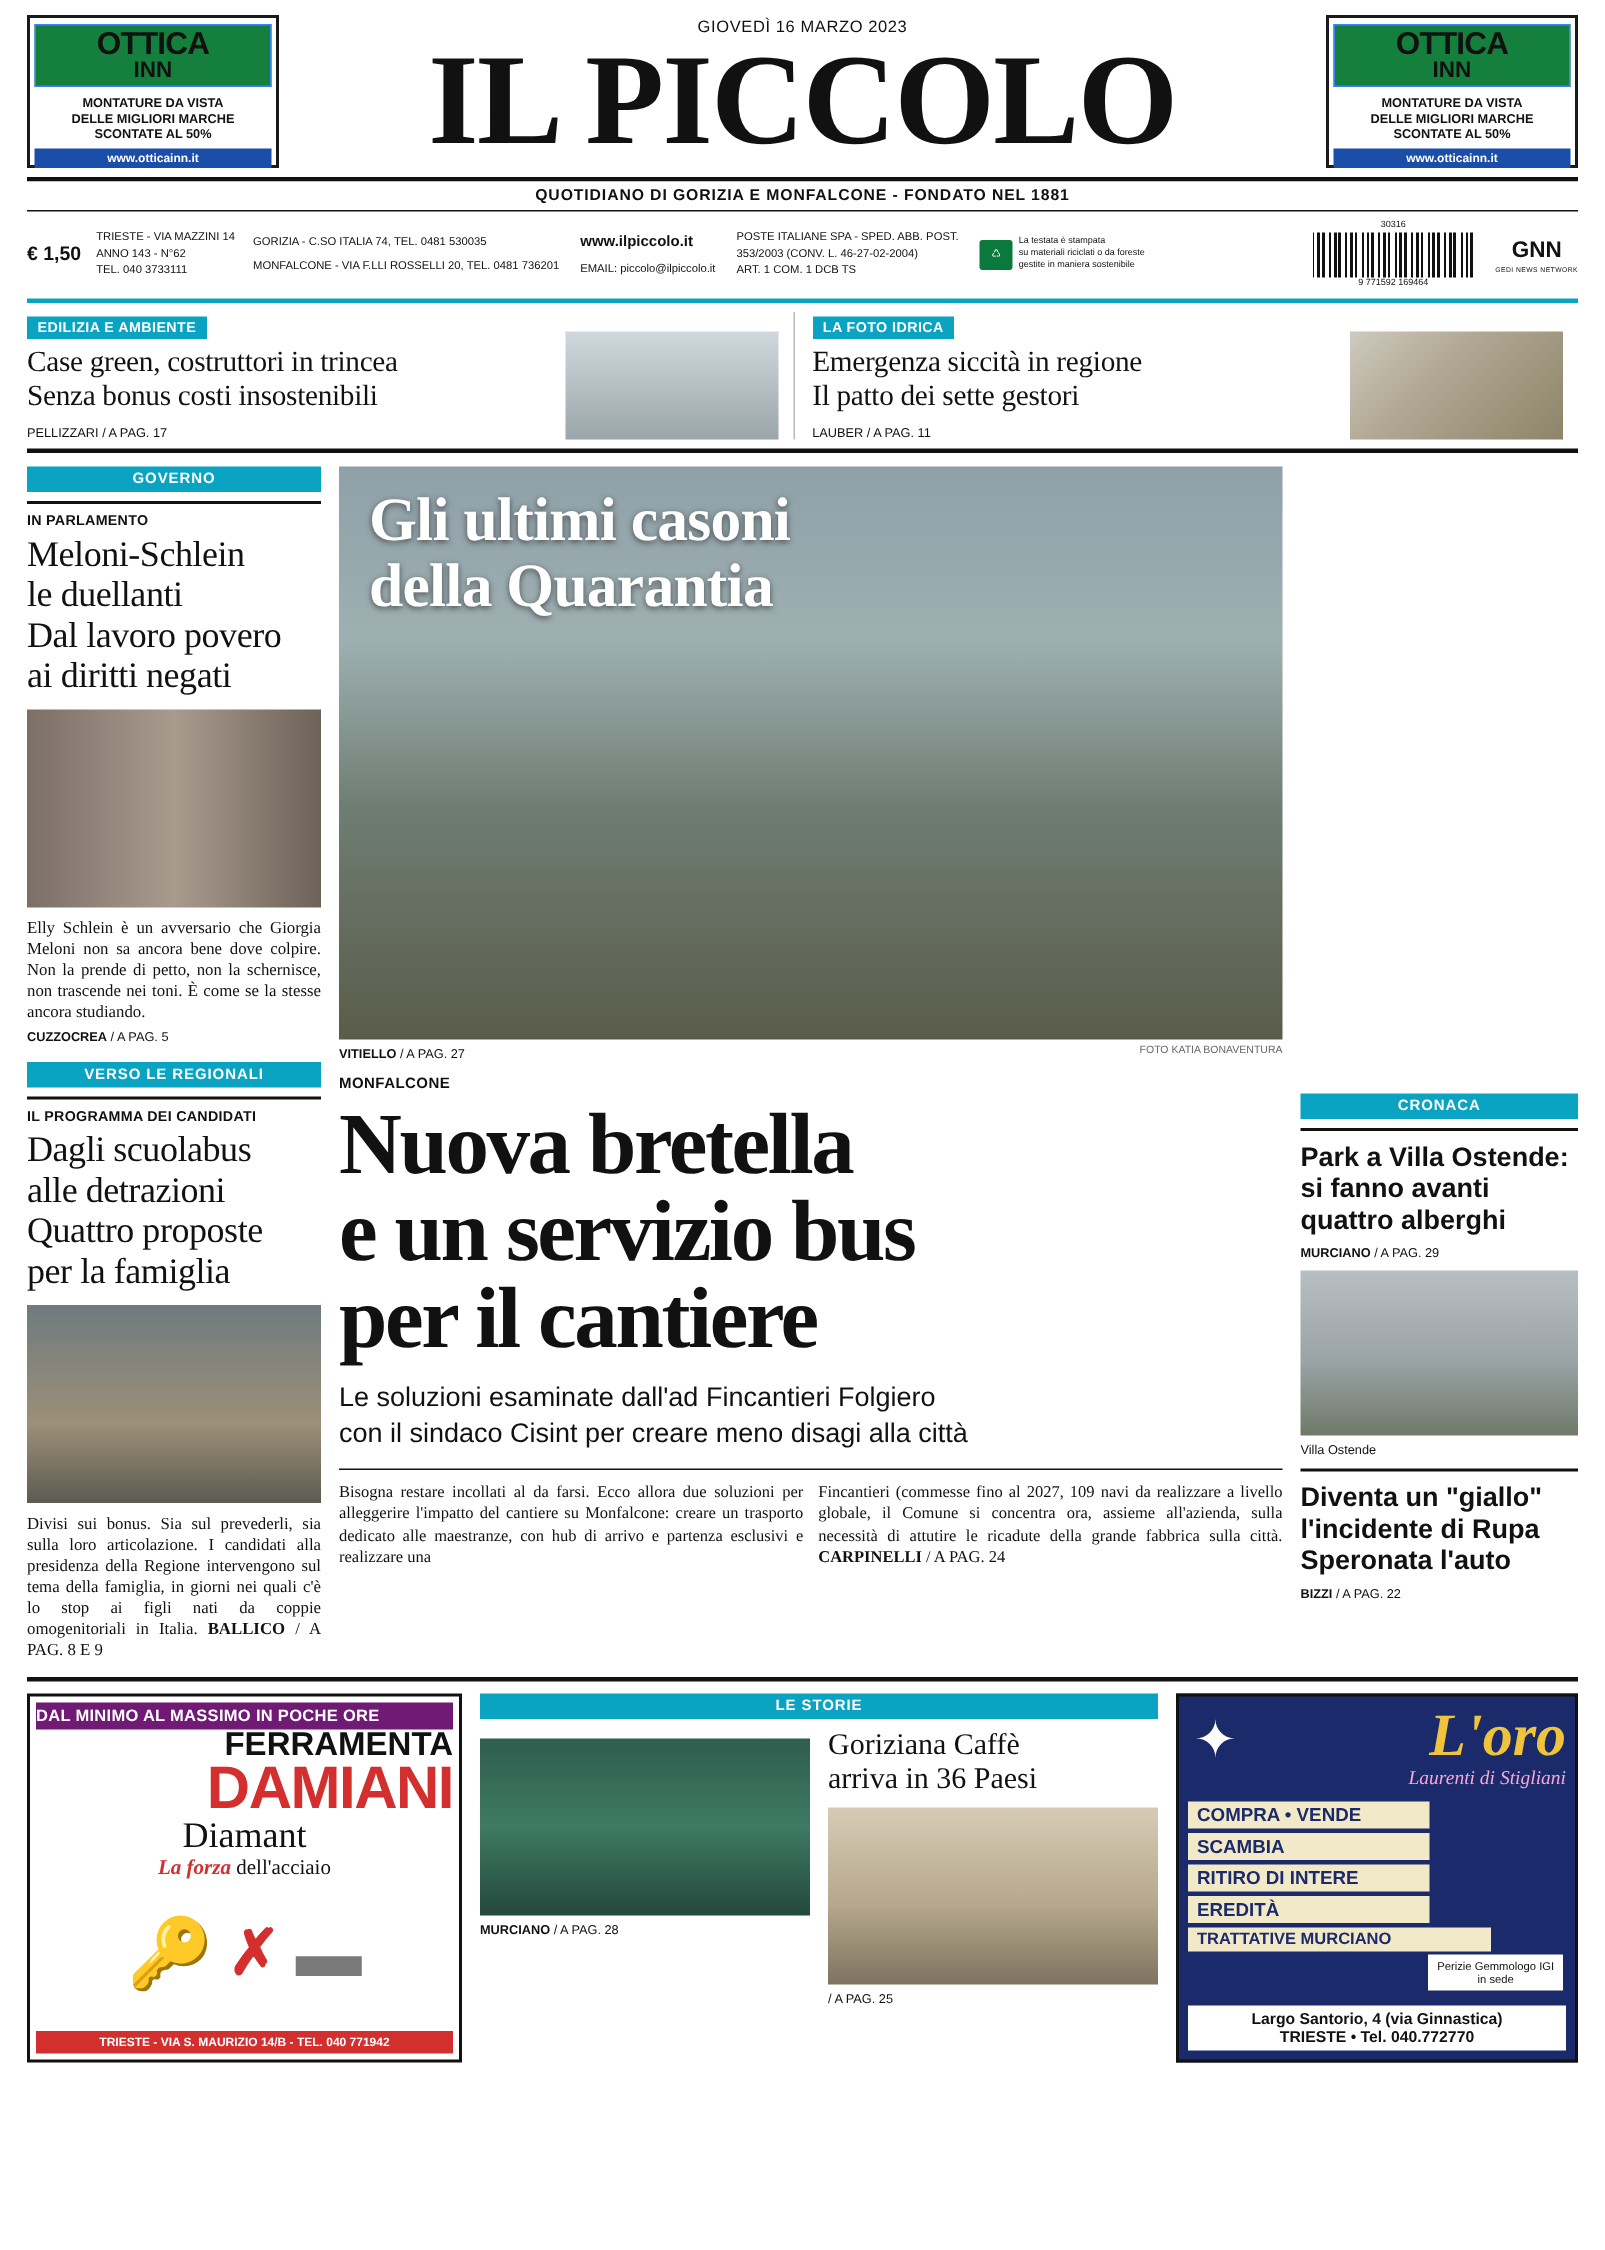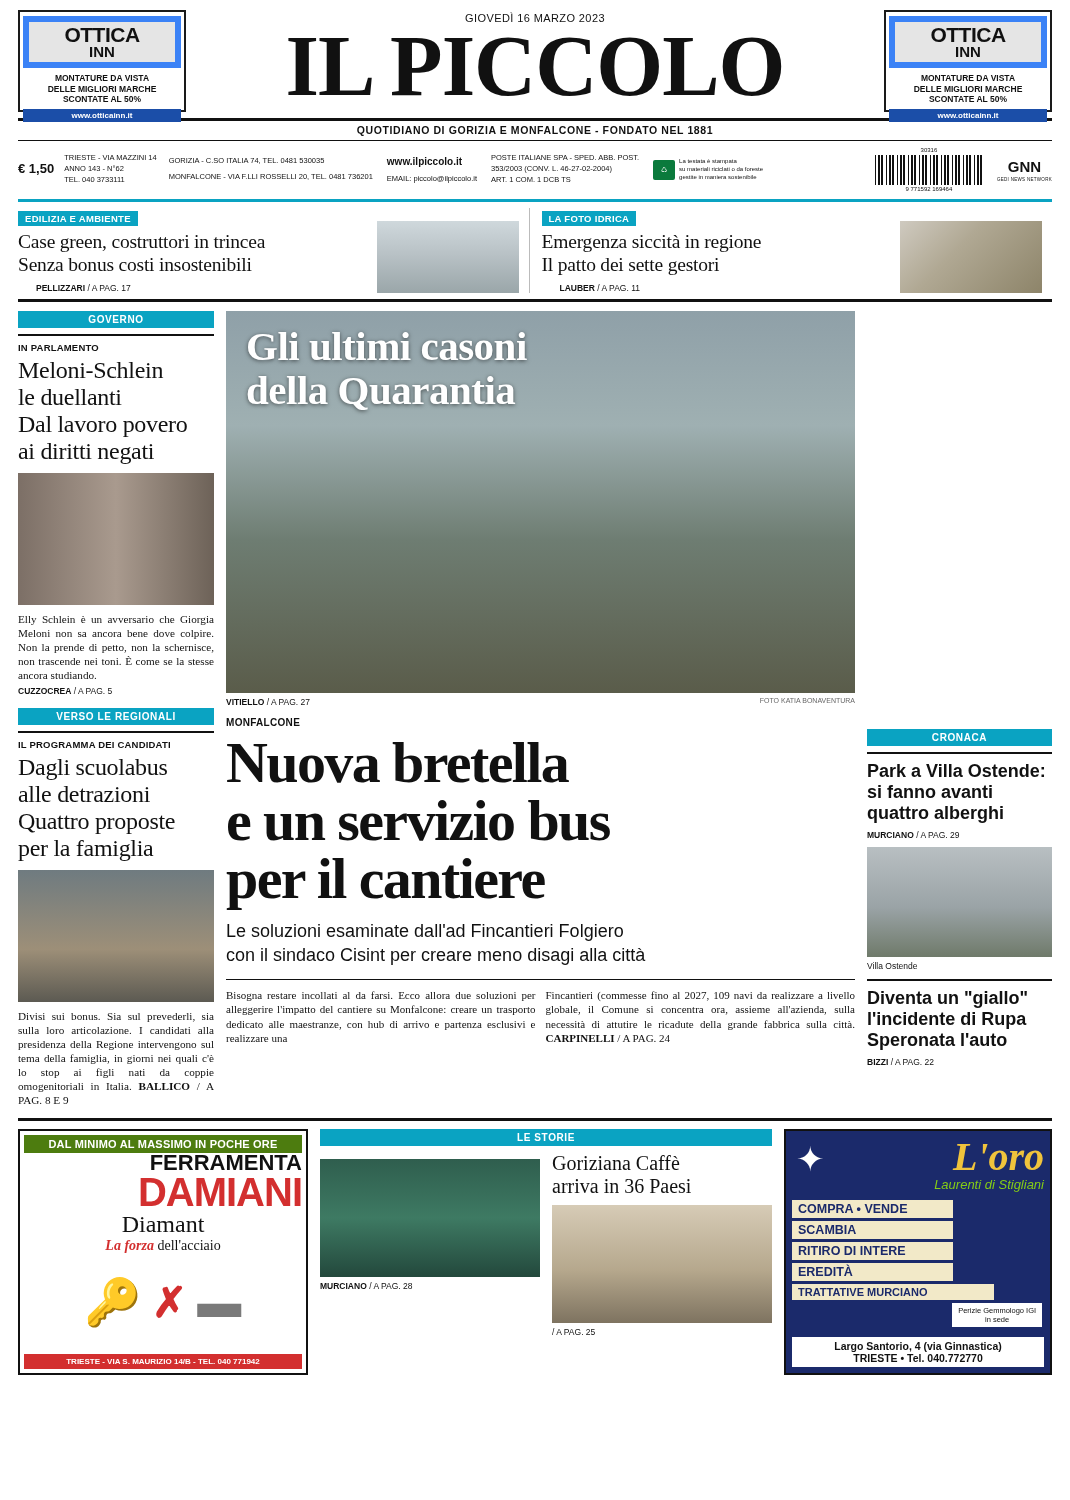--- a/index.html
+++ b/index.html
@@ -13,21 +13,21 @@
   .page { width: 1070px; height: 1500px; position: relative; padding: 0 18px; }
 
   
   .masthead { display: flex; align-items: stretch; height: 112px; padding-top: 10px; }
   .ad-box {
     width: 168px; border: 2px solid #1a1a1a; background: #fff;
     display: flex; flex-direction: column; align-items: center; justify-content: flex-start;
     padding: 4px 3px; text-align: center;
   }
   .ad-logo {
-    background: #e5e5e5; width: 100%; border: 6px solid #3b82f6;
+    background: #15803d; width: 100%; border: 1px solid #3b82f6;
     font-family: "Liberation Sans", sans-serif; font-weight: bold;
     line-height: 0.95; padding: 3px 0; color: #111;
   }
   .ad-logo .l1 { font-size: 21px; letter-spacing: -0.5px; }
   .ad-logo .l2 { font-size: 15px; }
   .ad-sub { font-family: "Liberation Sans", sans-serif; font-size: 8.5px; font-weight: bold; line-height: 1.25; margin-top: 5px; }
   .ad-url { background:#1b4ea8; color:#fff; font-family:"Liberation Sans",sans-serif; font-size:8px; font-weight:bold; width:100%; margin-top:4px; padding:2px 0; }
 
   .mast-center { flex: 1; text-align: center; position: relative; }
   .mast-date {
@@ -71,21 +71,21 @@
   .teaser { flex: 1; display: flex; gap: 8px; padding-right: 10px; }
   .teaser + .teaser { border-left: 1px solid #bbb; padding-left: 12px; }
   .teaser-txt { flex: 1; }
   .kicker {
     display:inline-block; background:#0aa3c2; color:#fff;
     font-family:"Liberation Sans",sans-serif; font-size:9.5px; font-weight:bold;
     padding: 2px 7px; letter-spacing:0.3px; margin-bottom: 5px;
   }
   .teaser h3 { font-size: 19.5px; font-weight: normal; line-height: 1.15; letter-spacing:-0.2px;}
   .byline { font-family:"Liberation Sans",sans-serif; font-size:8.5px; margin-top:7px; }
-  .byline b { font-weight:bold;margin-left:18px; }
+  .byline b { font-weight:normal; }
   .teaser-img { width: 142px; height: 72px; align-self:flex-end; }
 
   
   .ph { background:#cfd6d9; position:relative; overflow:hidden; }
   .ph::after{ content:""; position:absolute; inset:0; }
 
   
   .grid { display:flex; gap: 12px; margin-top: 9px; }
   .colL { width: 196px; }
   .colC { flex: 1; }
@@ -124,22 +124,22 @@
   .colR { width: 185px; }
   .r-head { font-family:"Liberation Sans",sans-serif; font-weight:bold; font-size:18px; line-height:1.15; margin-top:7px;}
   .r-by { font-family:"Liberation Sans",sans-serif; font-size:8.5px; margin-top:7px;}
   .r-by b{font-weight:bold;}
   .imgR { width:100%; height:110px; margin-top:7px;}
   .r-cap { font-family:"Liberation Sans",sans-serif; font-size:8.5px; margin-top:4px; }
 
   
   .bottom { display:flex; gap:12px; margin-top:10px; border-top:3px solid #111; padding-top:8px;}
   .ad-ferr { width: 290px; border:2px solid #111; padding:4px; }
-  .ferr-top { background:#4d7c0f; color:#fff; font-family:"Liberation Sans",sans-serif;
-              font-weight:bold; font-size:11px; text-align:center; padding:3px 0; letter-spacing:0.2px;}
+  .ferr-top { background:#701a75; color:#fff; font-family:"Liberation Sans",sans-serif;
+              font-weight:bold; font-size:11px; padding:3px 0; letter-spacing:0.2px;}
   .ferr-name { font-family:"Liberation Sans",sans-serif; font-weight:bold; text-align:right; line-height:0.95;}
   .ferr-name .a{ font-size:22px; }
   .ferr-name .b{ font-size:40px; color:#d32f2f; letter-spacing:-1px;}
   .ferr-mid { text-align:center; }
   .ferr-diamant { font-size:24px; }
   .ferr-forza { font-size:14px; }
   .ferr-forza i { color:#d32f2f; font-style:italic; font-weight:bold;}
   .ferr-foot { background:#d32f2f; color:#fff; font-family:"Liberation Sans",sans-serif;
                font-size:8px; font-weight:bold; text-align:center; padding:3px 0; margin-top:4px;}
   .ferr-art { height:96px; display:flex; align-items:center; justify-content:center; gap:10px;}
@@ -148,21 +148,21 @@
   .st-cols { display:flex; gap:12px; margin-top:6px; }
   .st { flex:1; }
   .st h4 { font-size:20px; font-weight:normal; line-height:1.15; }
   .st .simg { width:100%; height:118px; margin-top:7px; }
   .st .sby { font-family:"Liberation Sans",sans-serif; font-size:8.5px; margin-top:4px;}
   .st .sby b{font-weight:bold;}
 
   .ad-oro { width: 268px; border:2px solid #111; background:#1b2a6b; color:#fff; position:relative; padding:6px;}
   .oro-title { font-family:"Liberation Serif",serif; font-style:italic; font-weight:bold; font-size:40px;
                color:#f0c33c; text-align:right; line-height:1; }
-  .oro-sub { font-family:Liberation Sans, sans-serif; font-style:italic; font-size:13px; color:#84cc16; text-align:right;}
+  .oro-sub { font-family:Liberation Serif, serif; font-style:italic; font-size:13px; color:#f9a8d4; text-align:right;}
   .oro-lines { margin-top:8px; }
   .oro-line { background:#f2e9c8; color:#1b2a6b; font-family:"Liberation Sans",sans-serif;
               font-weight:bold; font-size:12.5px; padding:2px 6px; margin-bottom:3px; width:64%;}
   .oro-note { background:#fff; color:#111; font-family:"Liberation Sans",sans-serif; font-size:7.5px;
               width:34%; position:absolute; right:8px; bottom:46px; padding:3px; text-align:center;}
   .oro-foot { background:#fff; color:#111; font-family:"Liberation Sans",sans-serif; font-weight:bold;
               font-size:10.5px; text-align:center; padding:3px 0; position:absolute; left:6px; right:6px; bottom:6px;}
   .oro-star { position:absolute; left:10px; top:8px; font-size:34px; color:#fff; }
 </style>
 </head>

